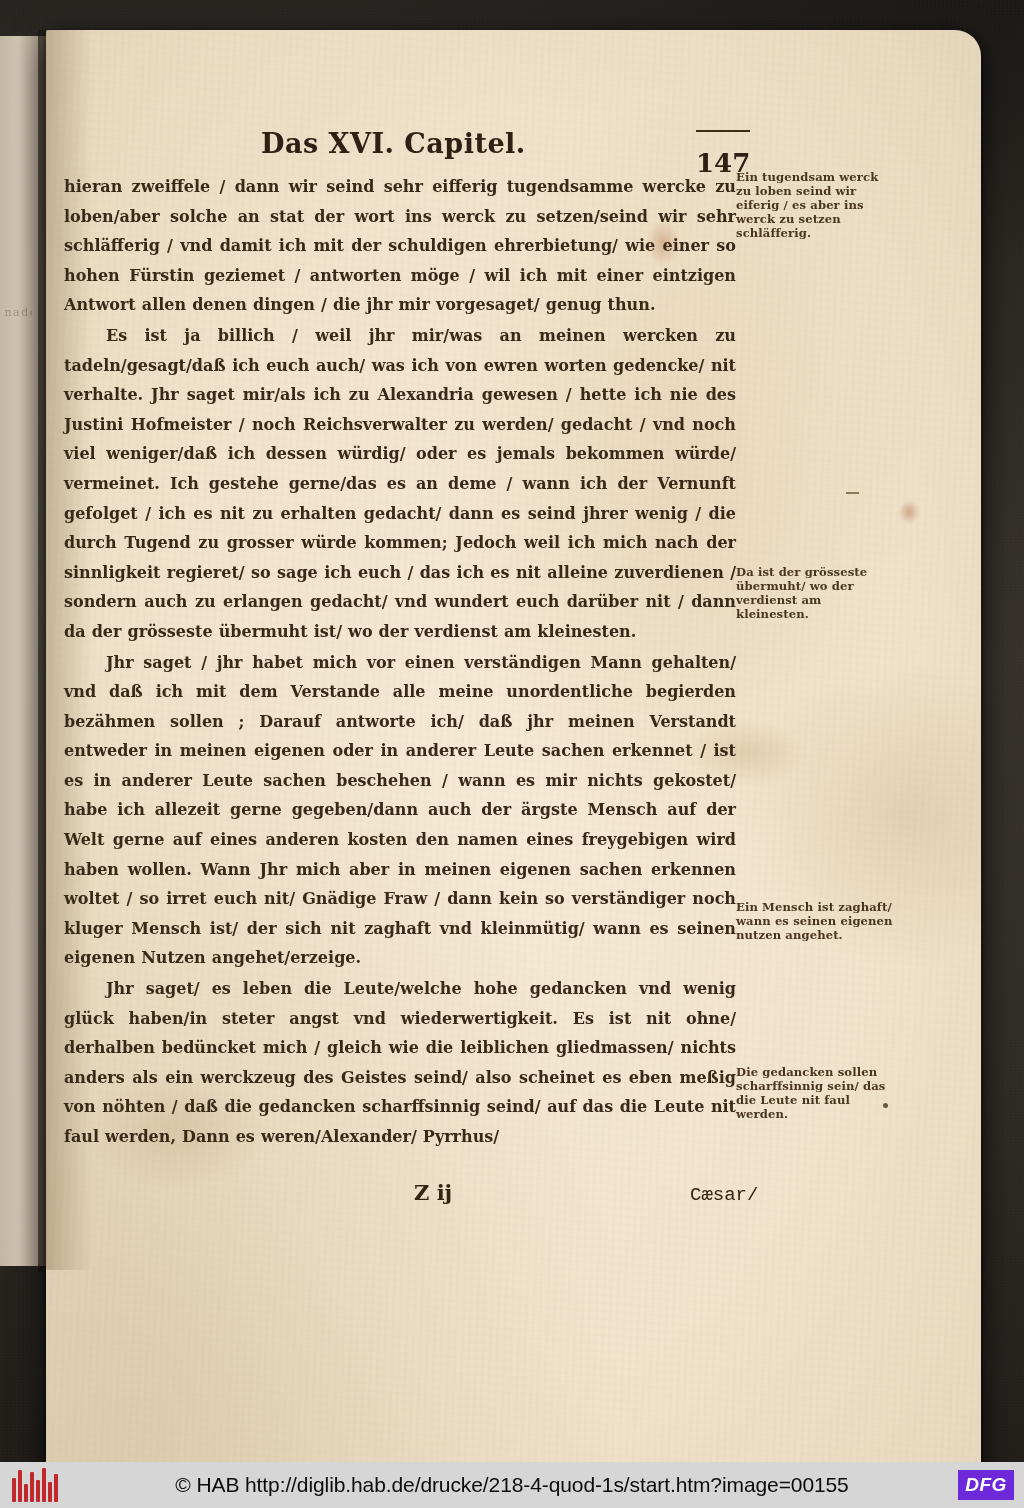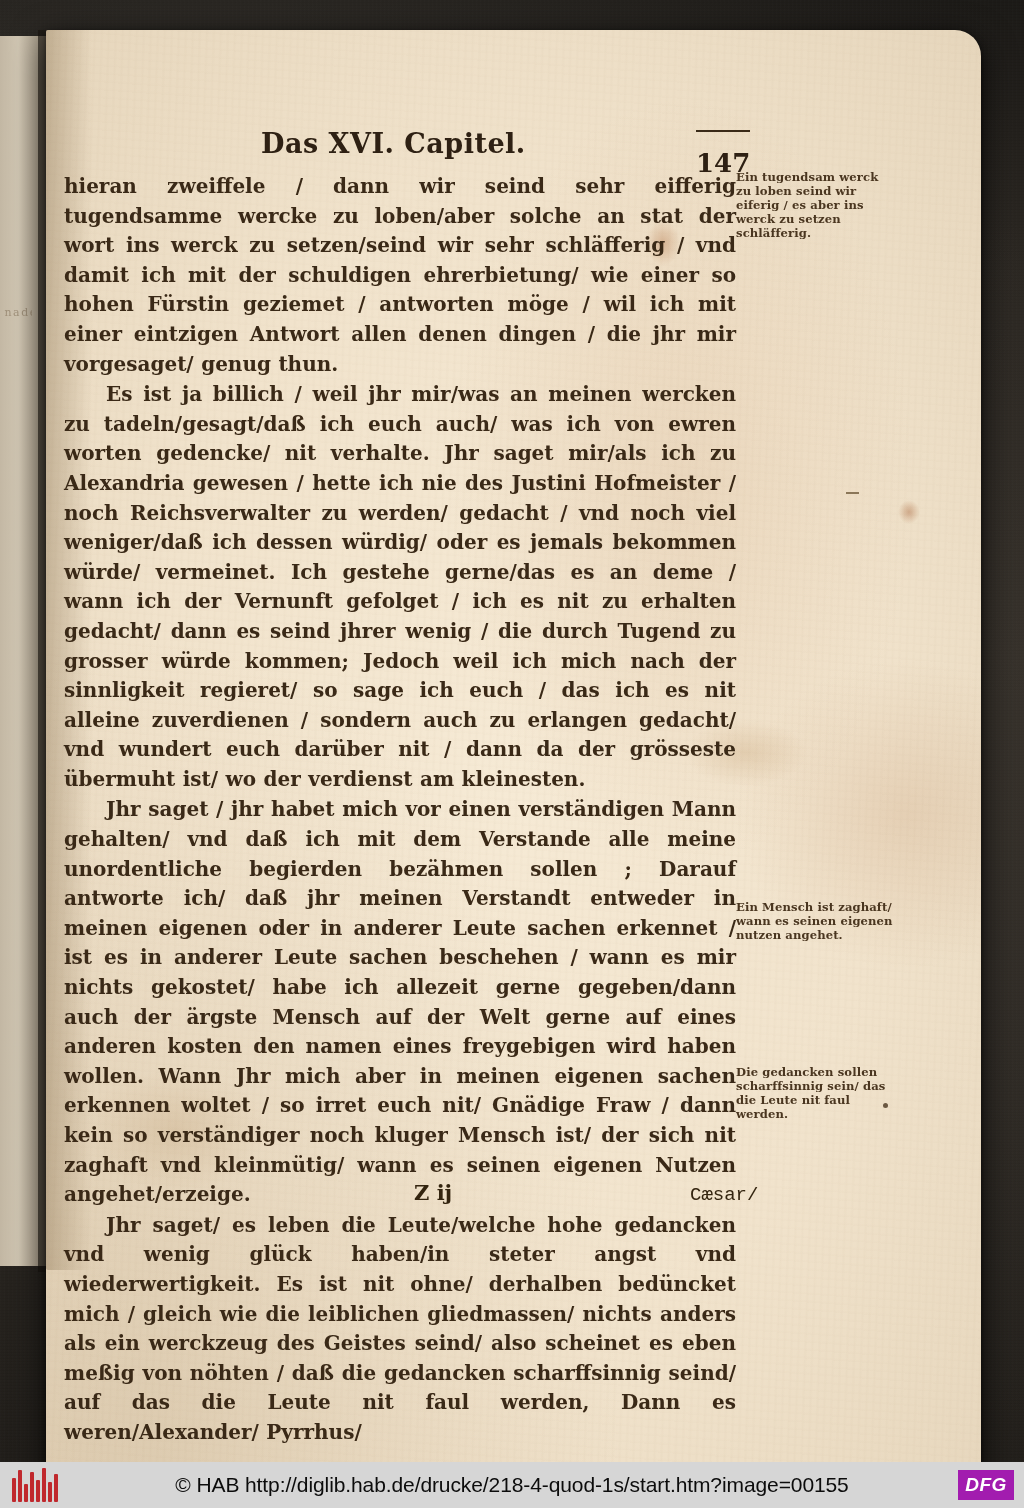--- a/index.html
+++ b/index.html
@@ -92,21 +92,21 @@
     position:absolute;left:650px;top:2px;
     font-size:26px;color:#2e2013;font-family:"DejaVu Serif", serif;font-weight:700;
     border-top:2px solid #3a2a18;padding-top:16px;
   }
 
   .textblock{
     position:absolute;left:18px;top:142px;width:672px;
   }
   .para{
     margin:0 0 1px 0;
-    font-size:20px;
+    font-size:16px;
     line-height:29.6px;
     color:#3a2917;
     text-align:justify;
     text-align-last:left;
     word-spacing:.5px;
   }
   .para.indent{text-indent:42px;}
 
   .tail{
     position:absolute;left:18px;top:1150px;width:690px;height:34px;
@@ -150,21 +150,21 @@
     padding-bottom:4px;box-sizing:border-box;
   }
   .hab-bar{width:4px;background:#c0282d;border-radius:1px;}
   .footer-text{
     flex:1 1 auto;text-align:center;
     font-family:"Liberation Sans", sans-serif;
     font-size:21px;color:#0c0c0c;letter-spacing:-.1px;
   }
   .dfg-logo{
     flex:0 0 auto;width:56px;height:30px;margin-right:10px;
-    background:#a21caf;display:flex;align-items:center;justify-content:center;
+    background:#6d28d9;display:flex;align-items:center;justify-content:center;
   }
   .dfg-text{
     font-family:"Liberation Sans", sans-serif;
     font-weight:700;font-size:19px;color:#ffffff;letter-spacing:.5px;
     font-style:italic;
   }
 </style>
 </head>
 <body>
 
@@ -199,20 +199,21 @@
     <p class="para fraktur indent">Jhr saget/ es leben die Leute/welche hohe gedancken vnd wenig glück haben/in steter angst vnd wiederwertigkeit.   Es ist nit ohne/ derhalben bedüncket mich / gleich wie die leiblichen gliedmassen/ nichts anders als ein werckzeug des Geistes seind/ also scheinet es eben meßig von nöhten / daß die gedancken scharffsinnig seind/ auf das die Leute nit faul werden, Dann es weren/Alexander/ Pyrrhus/</p>
   </div>
 
   <div class="tail">
     <span class="signature fraktur">Z ij</span>
     <span class="catchword">Cæsar/</span>
   </div>
 
   <div class="marginal m1">Ein tugendsam werck zu loben seind wir eiferig / es aber ins werck zu setzen schläfferig.</div>
   <div class="tick"></div>
+  <div class="marginal m2">Da ist der grösseste übermuht/ wo der verdienst am kleinesten.</div>
   <div class="marginal m3">Ein Mensch ist zaghaft/ wann es seinen eigenen nutzen angehet.</div>
   <div class="marginal m4">Die gedancken sollen scharffsinnig sein/ das die Leute nit faul werden.</div>
   <div class="dot"></div>
 </div>
 
 <div class="footer">
   <div class="hab-logo">
     <span class="hab-bar" style="height:24px"></span>
     <span class="hab-bar" style="height:32px"></span>
     <span class="hab-bar" style="height:18px"></span>

